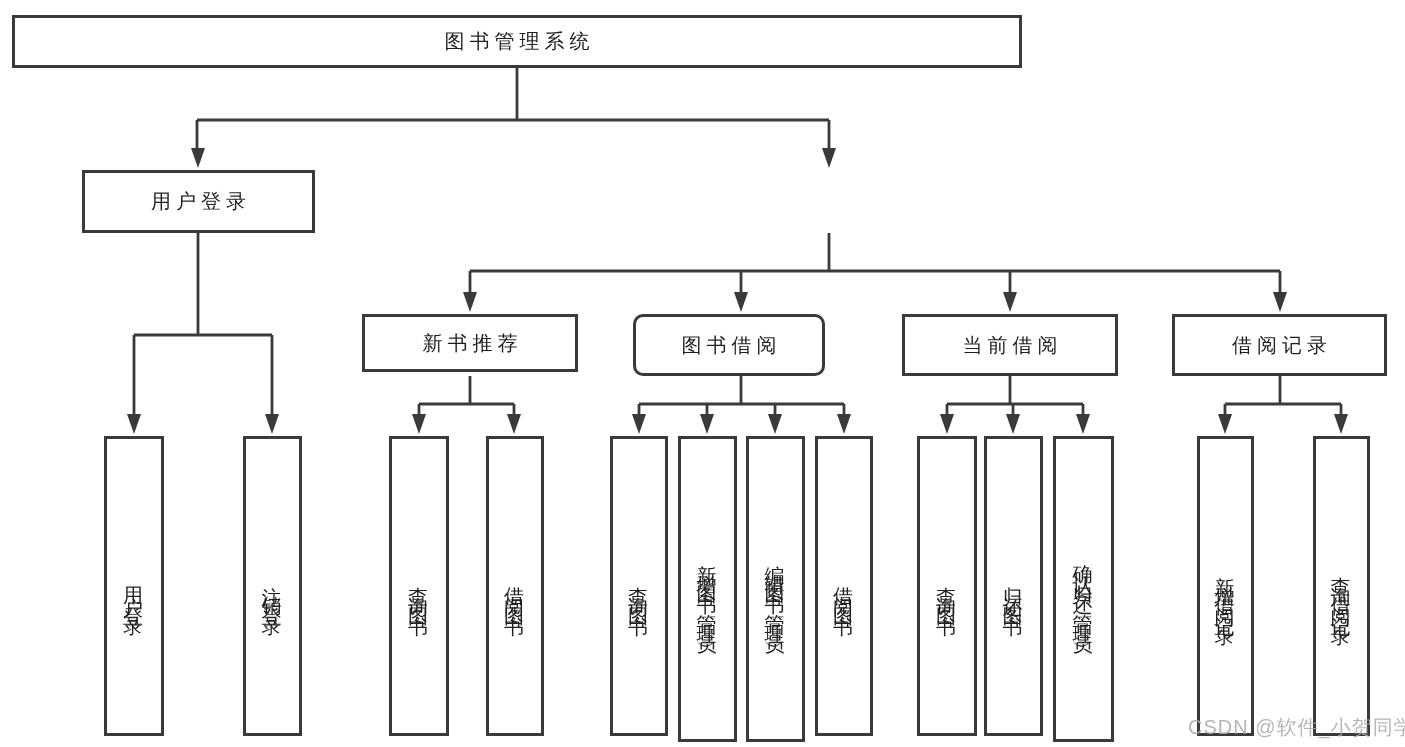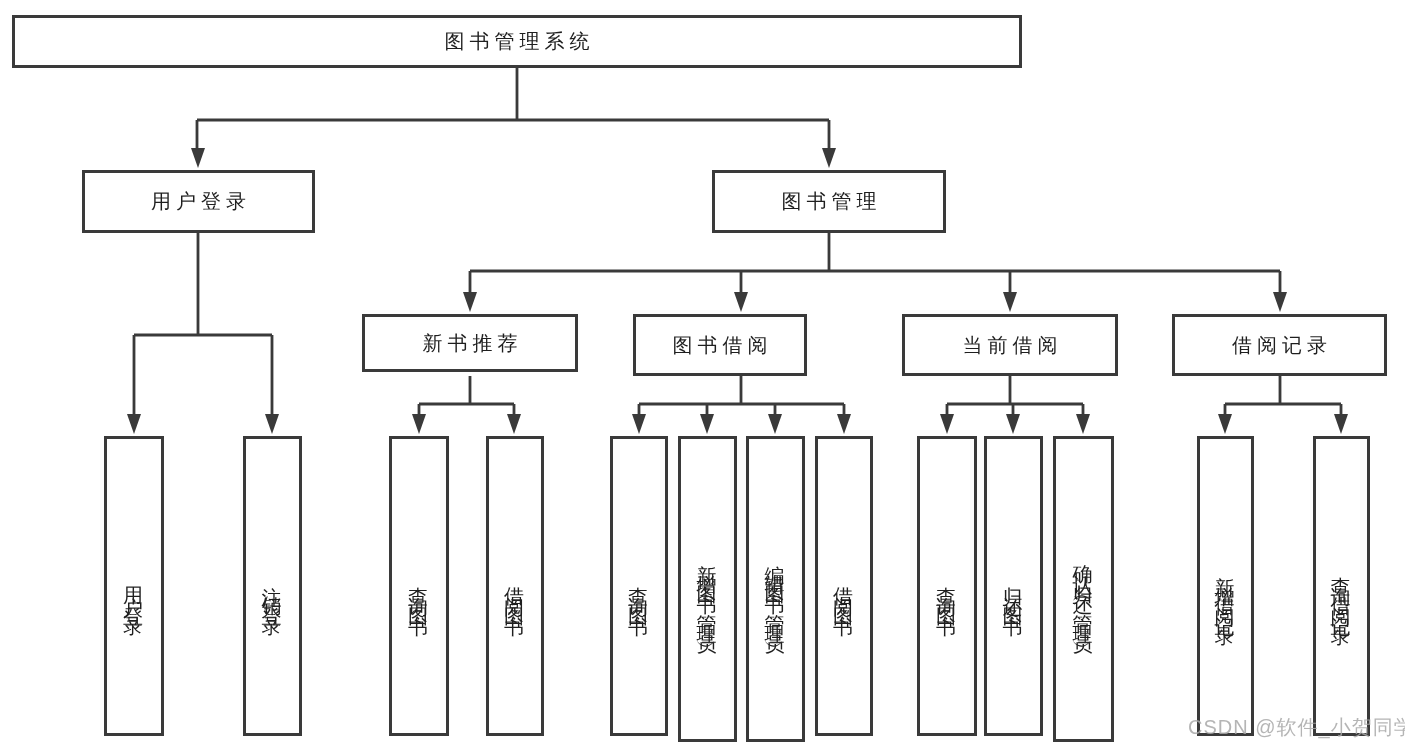--- a/index.html
+++ b/index.html
@@ -103,28 +103,25 @@
     </g>
   </svg>
 
   <div class="box" style="left:12px; top:15px; width:1010px; height:53px;">
     <span class="hlabel">图书管理系统</span>
   </div>
 
   <div class="box" style="left:82px; top:170px; width:233px; height:63px;">
     <span class="hlabel">用户登录</span>
   </div>
-  <div class="box" style="left:712px; top:170px; width:234px; height:63px;">
-    <span class="hlabel">图书管理</span>
-  </div>
 
   <div class="box" style="left:362px; top:314px; width:216px; height:58px;">
     <span class="hlabel">新书推荐</span>
   </div>
-  <div class="box" style="left:633px; top:314px; width:174px; height:62px;">
+  <div class="box" style="left:633px; top:314px; width:192px; height:62px;border-radius:10px;">
     <span class="hlabel">图书借阅</span>
   </div>
   <div class="box" style="left:902px; top:314px; width:216px; height:62px;">
     <span class="hlabel">当前借阅</span>
   </div>
   <div class="box" style="left:1172px; top:314px; width:215px; height:62px;">
     <span class="hlabel">借阅记录</span>
   </div>
 
   <div class="box" style="left:104px; top:436px; width:60px; height:300px;">

